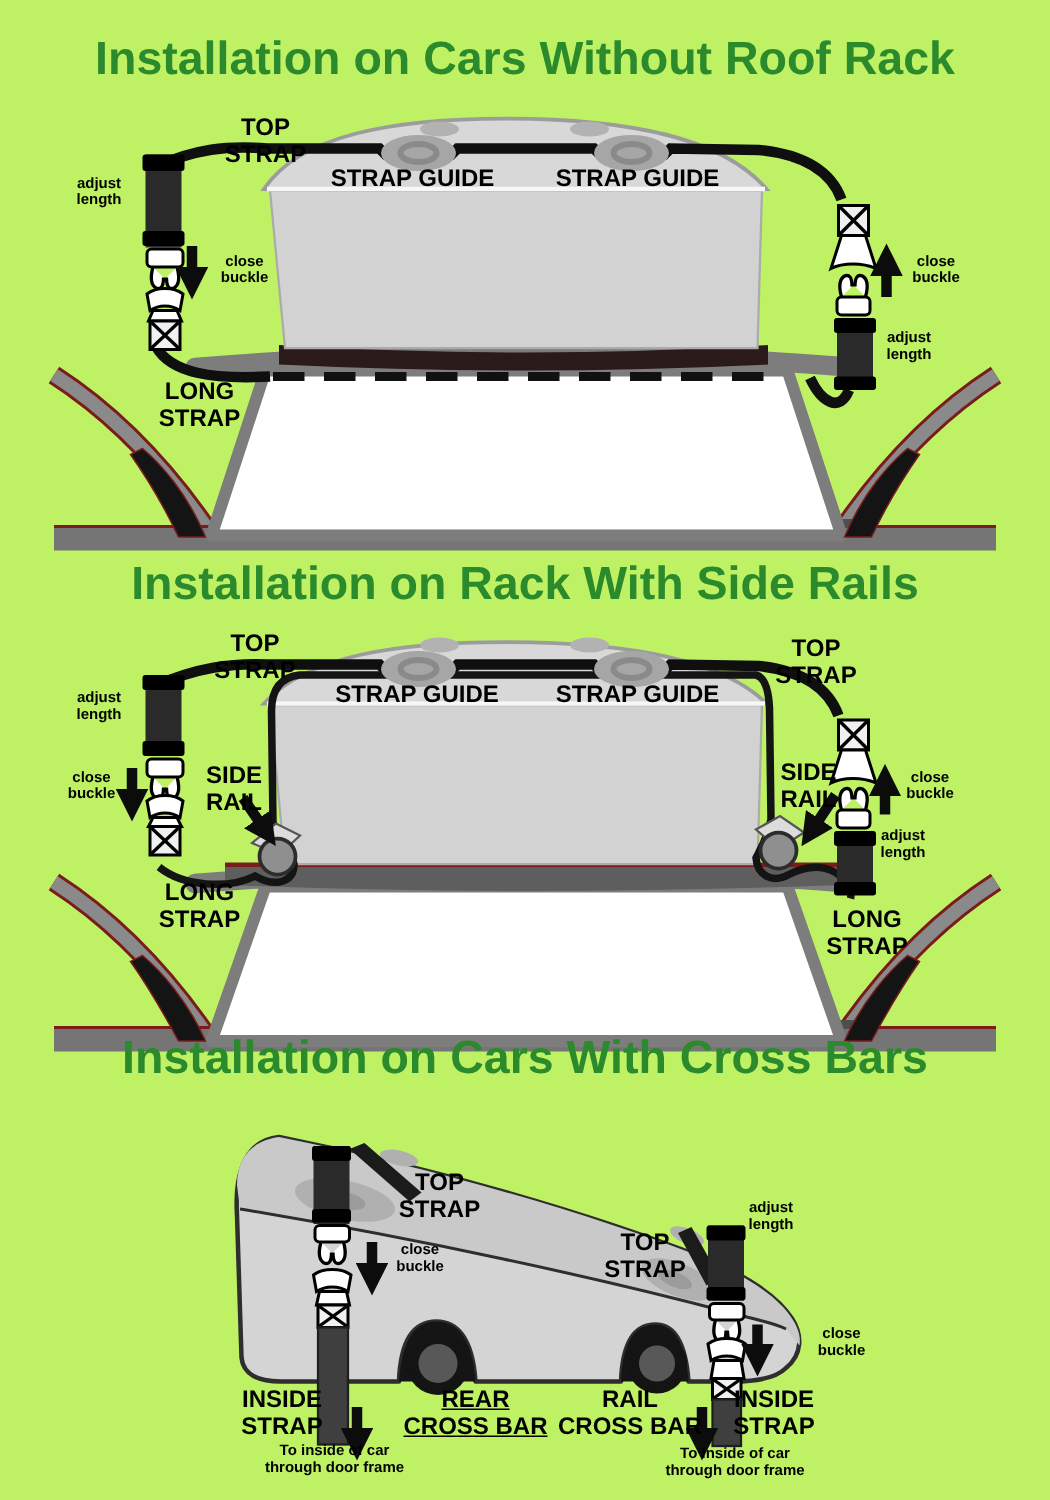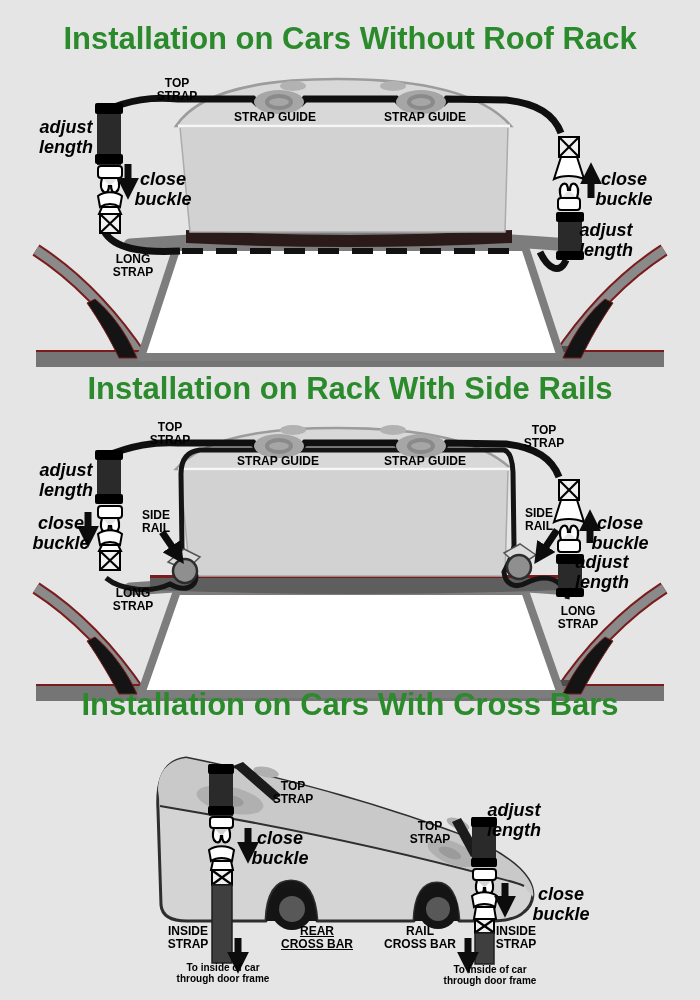--- a/index.html
+++ b/index.html
@@ -1,30 +1,30 @@
 <!DOCTYPE html>
 <html style="--title_green: #2b8a2b; --label_black: #000000; --strap_black: #111111; --box_gray: #d2d2d2; --car_gray: #7d7d7d; --ground_gray: #757575; --accent_dark_red: #7a1c1c;"><head>
 <meta charset="utf-8">
 <style>
   html,body { margin:0; padding:0; background:#ffffff; }
   .canvas {
-    position:relative; width:700px; height:1000px; background:#e5e5e5;
+    position:relative; width:700px; height:1000px; background:#bef264;
     font-family:"Liberation Sans", sans-serif; overflow:hidden;
   }
   .art { position:absolute; left:0; top:0; }
   .title {
     position:absolute; width:700px; text-align:center;
     color:var(--title_green,#2b8a2b); font-weight:bold; font-size:31px; line-height:1.1;
   }
   .lbl {
     position:absolute; transform:translateX(-50%);
-    color:#000; font-weight:bold; font-size:12px; line-height:1.12;
+    color:#000; font-weight:bold; font-size:16px; line-height:1.12;
     text-align:center; white-space:pre-line; letter-spacing:0px;
   }
-  .lbl-lc { font-size:18px;font-style:italic; }
+  .lbl-lc { font-size:10px; }
   .lbl-note { font-size:10px; }
   .arrow { stroke:#0c0c0c; stroke-width:7; marker-end:url(#ah); }
   .strap { stroke:#0f0f0f; stroke-width:7; fill:none; }
   .strap-thin { stroke:#141414; stroke-width:5; fill:none; }
   .xs { fill:#f0f0f0; stroke:#000; stroke-width:2; }
   .xl { stroke:#000; stroke-width:2.2; }
   .buck { fill:#ffffff; stroke:#000; stroke-width:2; }
   .prong { fill:#ffffff; stroke:#000; stroke-width:2.2; }
   .adj { fill:#2a2a2a; }
   .adjcap { fill:#000000; }

